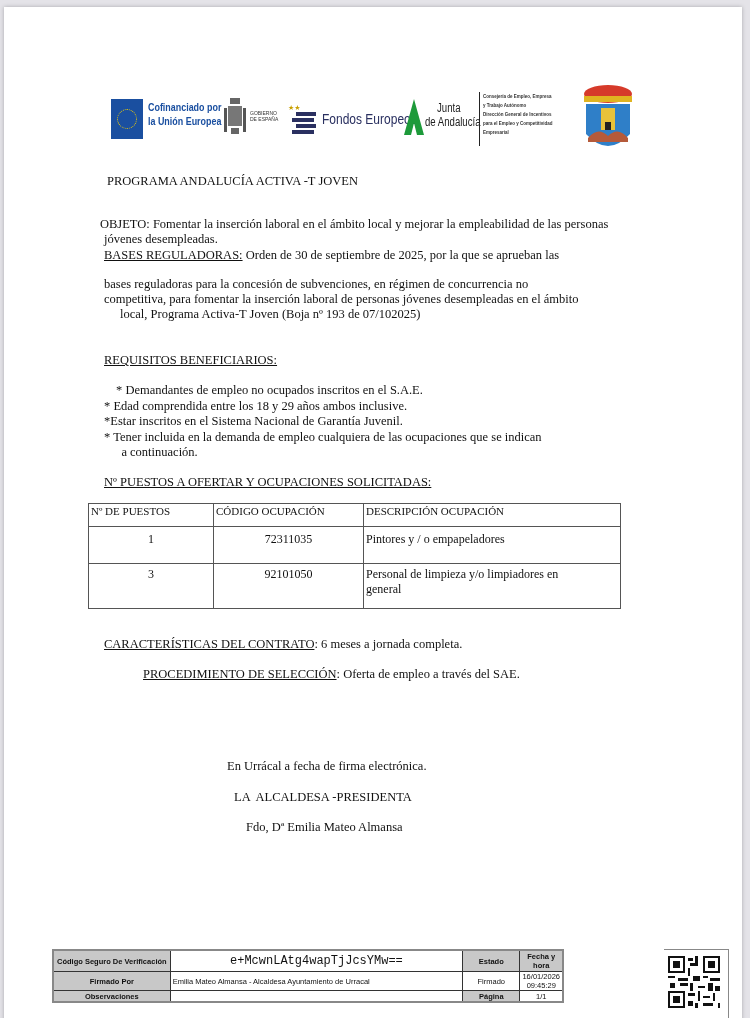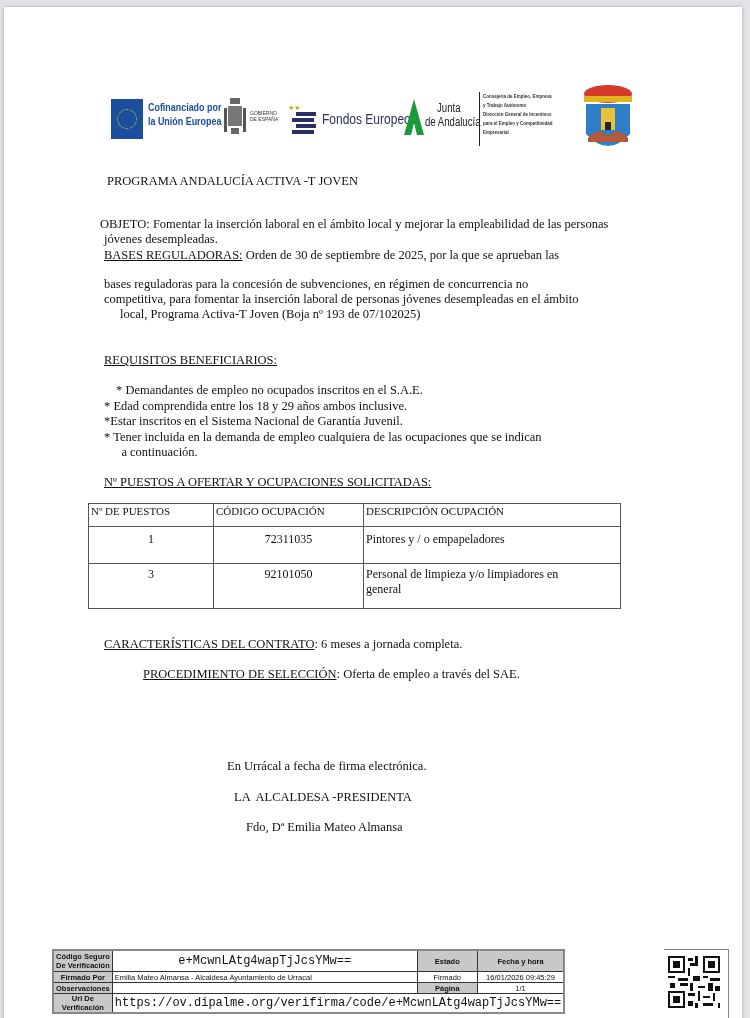--- a/index.html
+++ b/index.html
@@ -173,24 +173,20 @@
     <td class="lbl">Firmado Por</td>
     <td>Emilia Mateo Almansa - Alcaldesa Ayuntamiento de Urracal</td>
     <td class="center">Firmado</td>
     <td class="center">16/01/2026 09:45:29</td>
   </tr>
   <tr>
     <td class="lbl">Observaciones</td>
     <td></td>
     <td class="lbl">Página</td>
     <td class="center">1/1</td>
-  </tr>
-  <tr>
-    <td class="lbl">Url De Verificación</td>
-    <td class="mono" colspan="3">https://ov.dipalme.org/verifirma/code/e+McwnLAtg4wapTjJcsYMw==</td>
   </tr>
 </tbody>
   </table>
 <div class="qrbox">
   <svg class="qr" viewBox="0 0 21 21" shape-rendering="crispEdges">
     <rect x="0" y="0" width="7" height="7" fill="#111"></rect>
       <rect x="1" y="1" width="5" height="5" fill="#fff"></rect>
       <rect x="2" y="2" width="3" height="3" fill="#111"></rect>
     <rect x="14" y="0" width="7" height="7" fill="#111"></rect>
       <rect x="15" y="1" width="5" height="5" fill="#fff"></rect>

